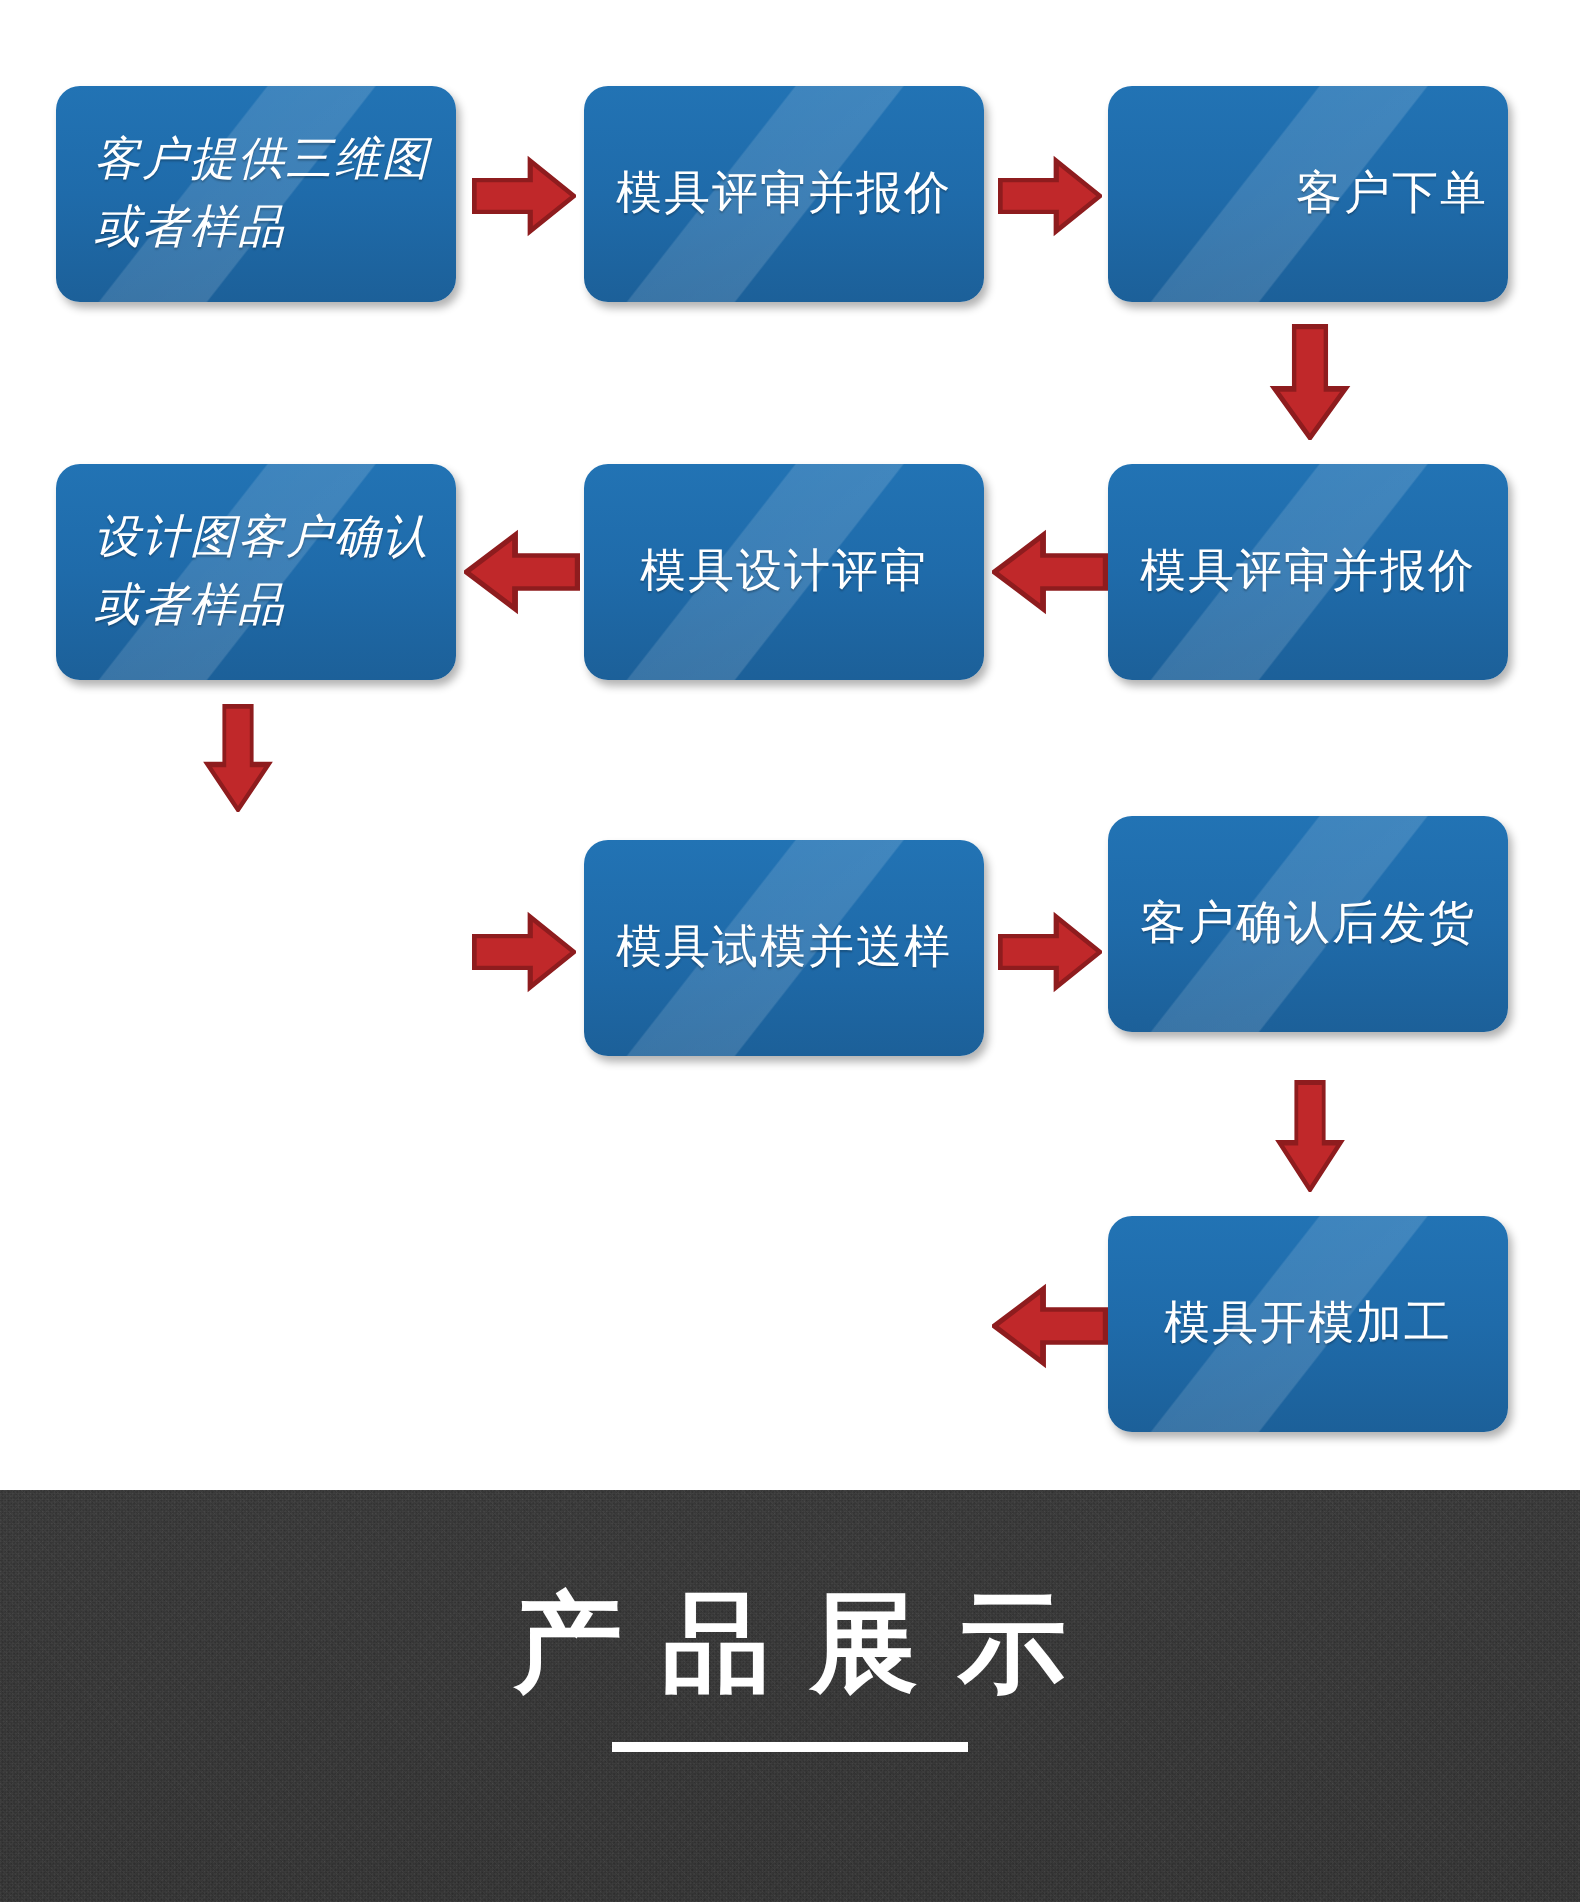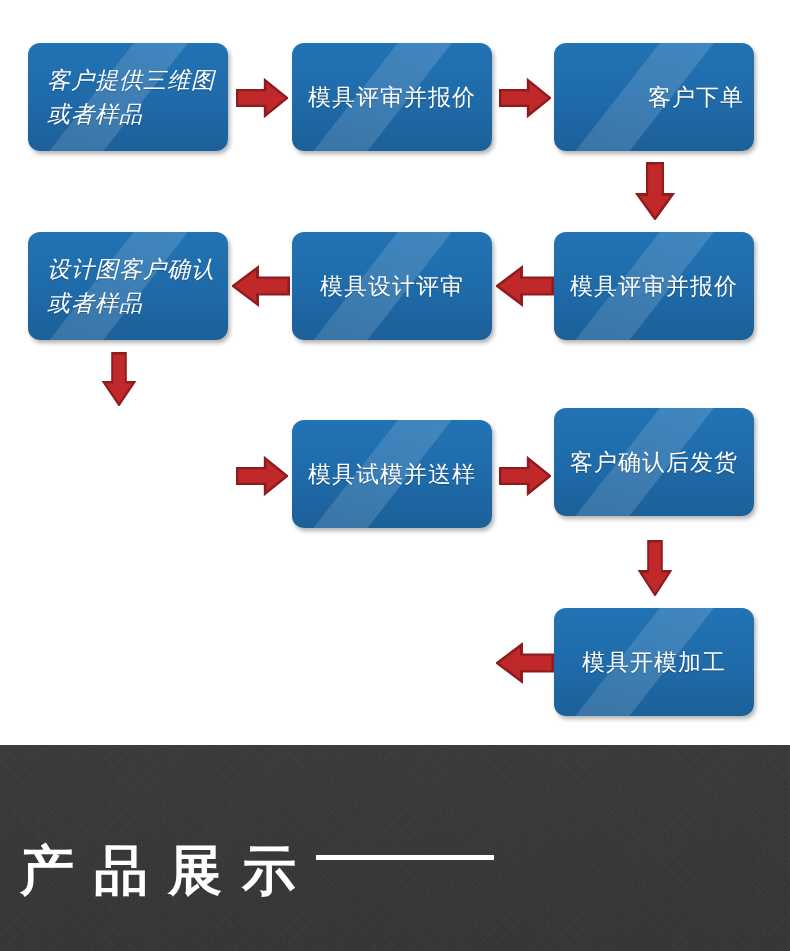--- a/index.html
+++ b/index.html
@@ -79,21 +79,21 @@
     width: 790px;
     height: 206px;
     background-color: #323232;
     background-image:
       repeating-linear-gradient(0deg,   rgba(255,255,255,0.045) 0px, rgba(0,0,0,0.05) 1px, rgba(255,255,255,0.03) 2px, rgba(0,0,0,0.045) 3px),
       repeating-linear-gradient(90deg,  rgba(255,255,255,0.05) 0px, rgba(0,0,0,0.055) 1px, rgba(255,255,255,0.025) 2px, rgba(0,0,0,0.04) 3px),
       repeating-linear-gradient(45deg,  rgba(255,255,255,0.035) 0px, rgba(0,0,0,0.04) 1px, rgba(255,255,255,0.02) 2px, rgba(0,0,0,0.035) 3px),
       repeating-linear-gradient(135deg, rgba(255,255,255,0.03) 0px, rgba(0,0,0,0.035) 1px, rgba(255,255,255,0.02) 2px, rgba(0,0,0,0.03) 3px),
       linear-gradient(180deg, #343434 0%, #2f2f2f 100%);
     display: flex;
-    flex-direction: row;
+    flex-direction: column;
     align-items: center;
   }
   #banner-title {
     margin-top: 46px;
     color: #ffffff;
     font-size: 54px;
     font-weight: bold;
     letter-spacing: 20px;
     text-indent: 20px;
     line-height: 62px;

